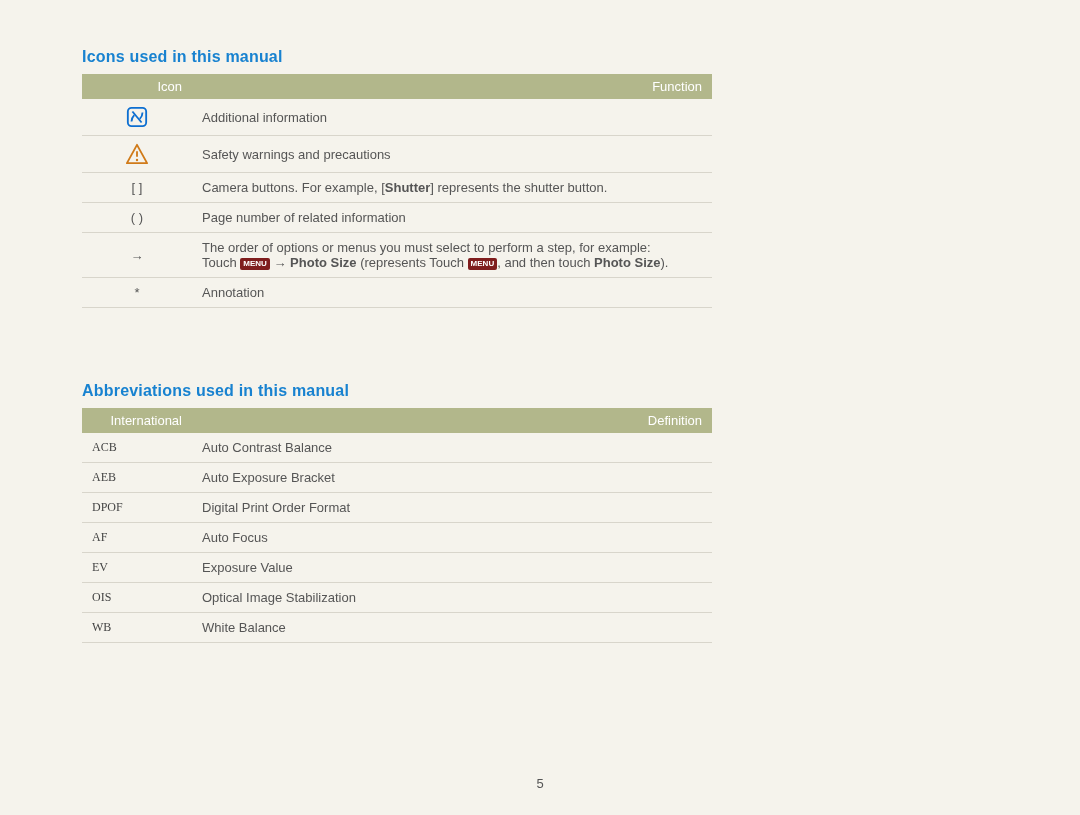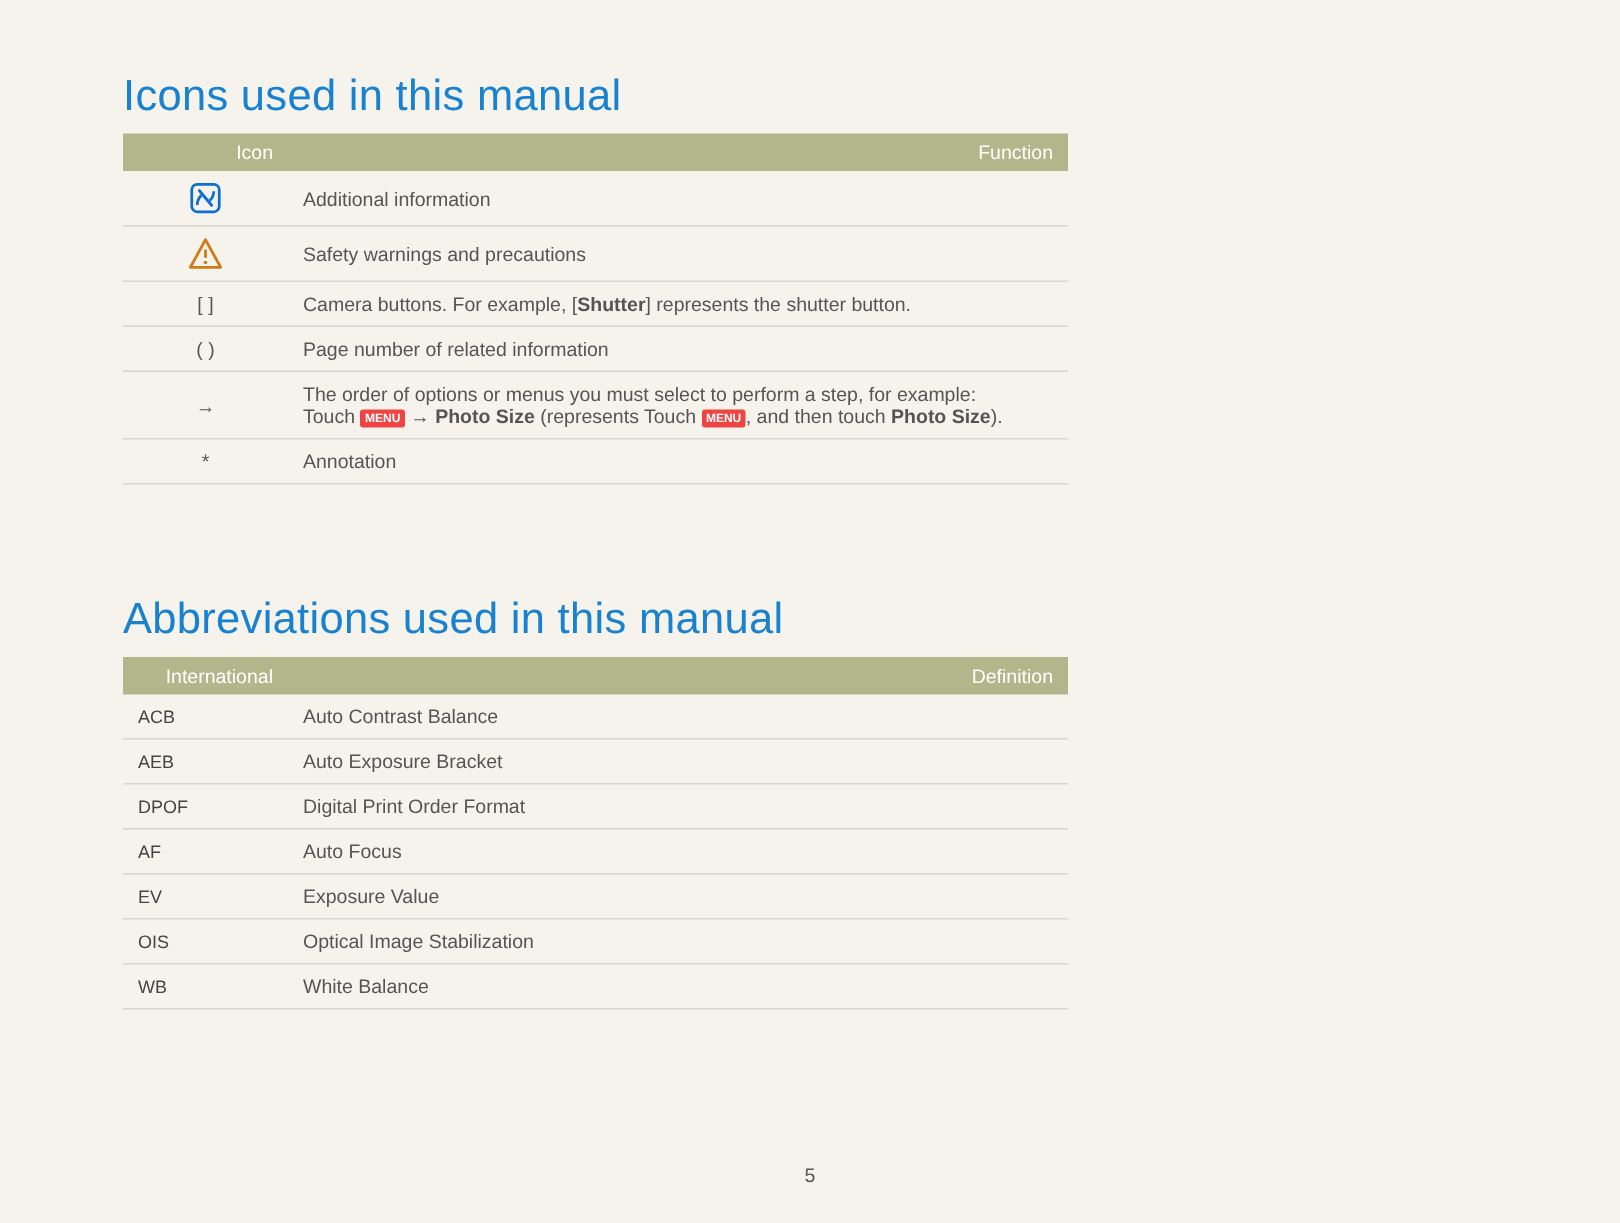--- a/index.html
+++ b/index.html
@@ -21,22 +21,22 @@
   }
   .page {
     width: 1080px;
     min-height: 815px;
     box-sizing: border-box;
     padding: 48px 82px 0 82px;
     position: relative;
   }
   h2.section {
     color: var(--heading-blue);
-    font-weight: 400;
-    font-size: 29px;
+    font-weight: 700;
+    font-size: 16px;
     margin: 0 0 8px 0;
     letter-spacing: 0.2px;
   }
   h2.section.second {
     margin-top: 74px;
   }
   table.info {
     border-collapse: collapse;
     width: 630px;
   }
@@ -59,24 +59,25 @@
     color: #555;
   }
   table.info td.icon-cell {
     text-align: center;
     width: 90px;
   }
   table.info .abbr-cell {
     font-size: 12px;
     color: #444;
     width: 90px;
+    font-family: Liberation Serif, serif;
   }
   .menu-chip {
     display: inline-block;
-    background: #ef4444;
+    background: #7f1d1d;
     color: #fff;
     font-size: 8px;
     font-weight: bold;
     padding: 1px 3px;
     border-radius: 2px;
     vertical-align: middle;
     line-height: 10px;
     text-align: right;
   }
   .page-num {

